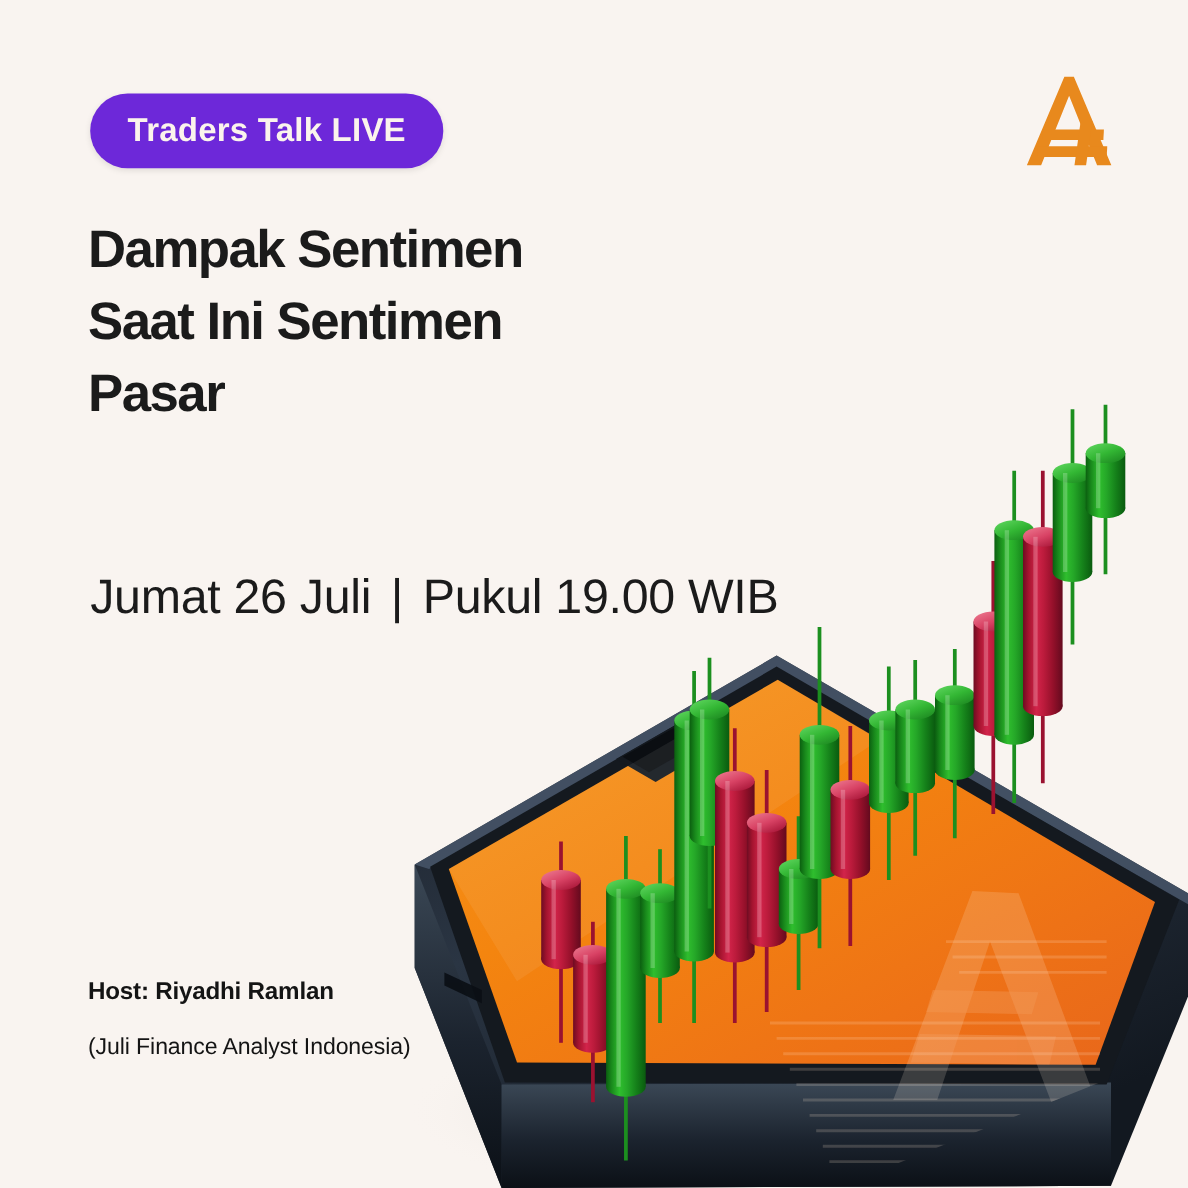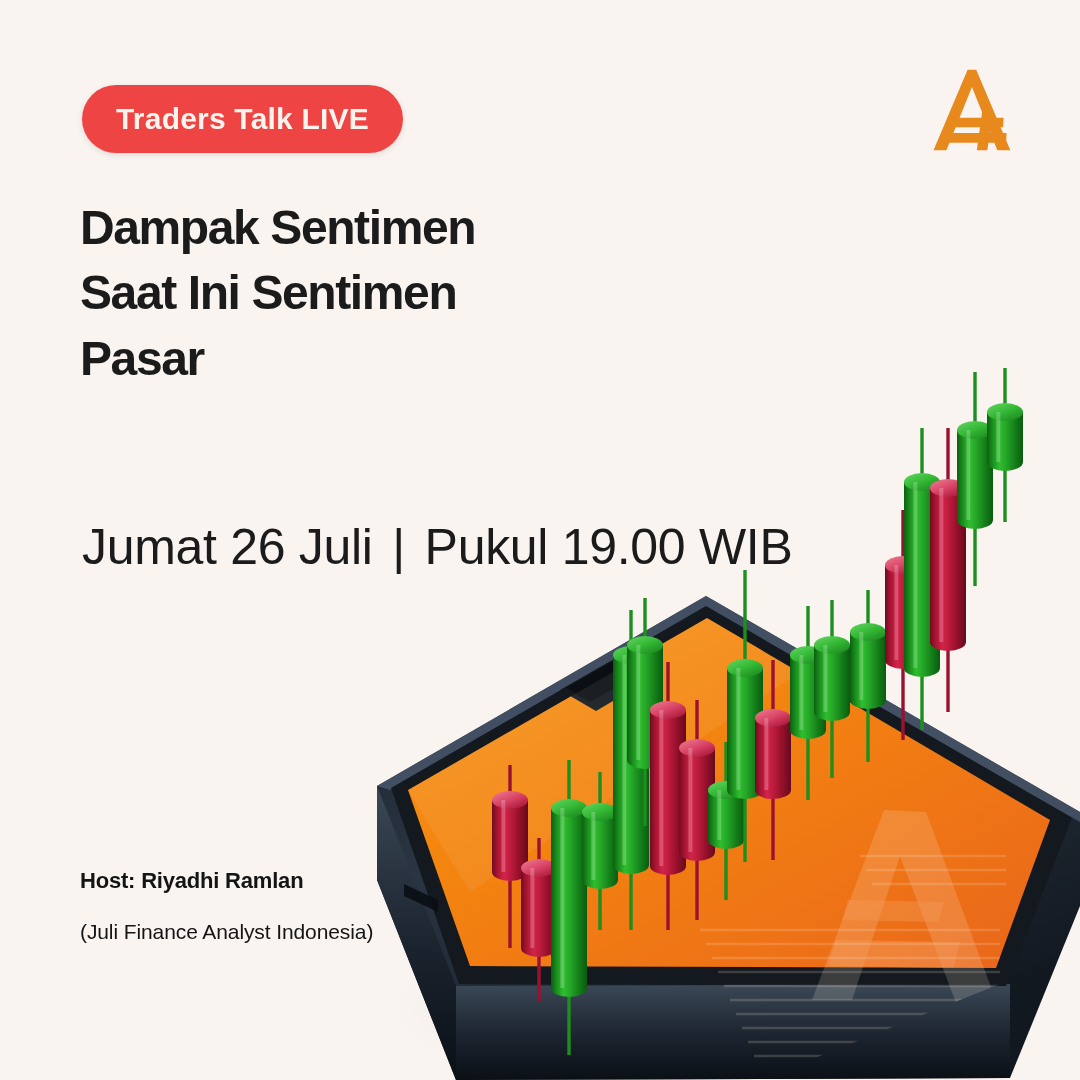--- a/index.html
+++ b/index.html
@@ -10,21 +10,21 @@
     overflow:hidden;
     position:relative;
   }
   #stage { position:absolute; inset:0; width:1080px; height:1080px; overflow:hidden; }
 
   
   .badge {
     position:absolute; left:82px; top:85px;
     height:68px; padding:0 34px;
     display:flex; align-items:center;
-    background:#ef4444;
+    background:#6d28d9;
     border-radius:999px;
     box-shadow:0 2px 6px rgba(0,0,0,.10);
     z-index:40;
   }
   .badge span {
     color:#FBF4EC; font-size:30px; font-weight:bold;
     letter-spacing:.2px; white-space:nowrap;
   }
 
   
@@ -36,30 +36,30 @@
     z-index:35;
     color:#1B1B1B;
     font-size:48px; font-weight:bold;
     line-height:1.36; letter-spacing:-1.4px;
   }
   .headline .hl { display:block; white-space:nowrap; }
 
   
   .dateline {
     position:absolute; left:82px; top:518px; z-index:35;
-    color:#1B1B1B; font-size:50px; font-weight:400;
+    color:#1B1B1B; font-size:44px; font-weight:400;
     letter-spacing:-.3px; white-space:nowrap;
   }
   .dateline .sep { display:inline-block; padding:0 6px; font-weight:300; }
 
   
   .credits { position:absolute; left:80px; top:868px; z-index:45; color:#141414; }
   .credits .blk { margin-bottom:26px; }
   .credits .blk:last-child { margin-bottom:0; }
-  .credits .nm { font-size:22px; font-weight:bold; letter-spacing:-.2px; white-space:nowrap; }
+  .credits .nm { font-size:22px; font-weight:bold; letter-spacing:-.2px; white-space:nowrap;margin-top:20px; }
   .credits .rl { font-size:21px; font-weight:400; margin-top:5px; letter-spacing:-.1px; white-space:nowrap; }
 
   
   .art { position:absolute; inset:0; z-index:10; }
 </style>
 </head>
 <body>
 
 <div id="stage">
 

